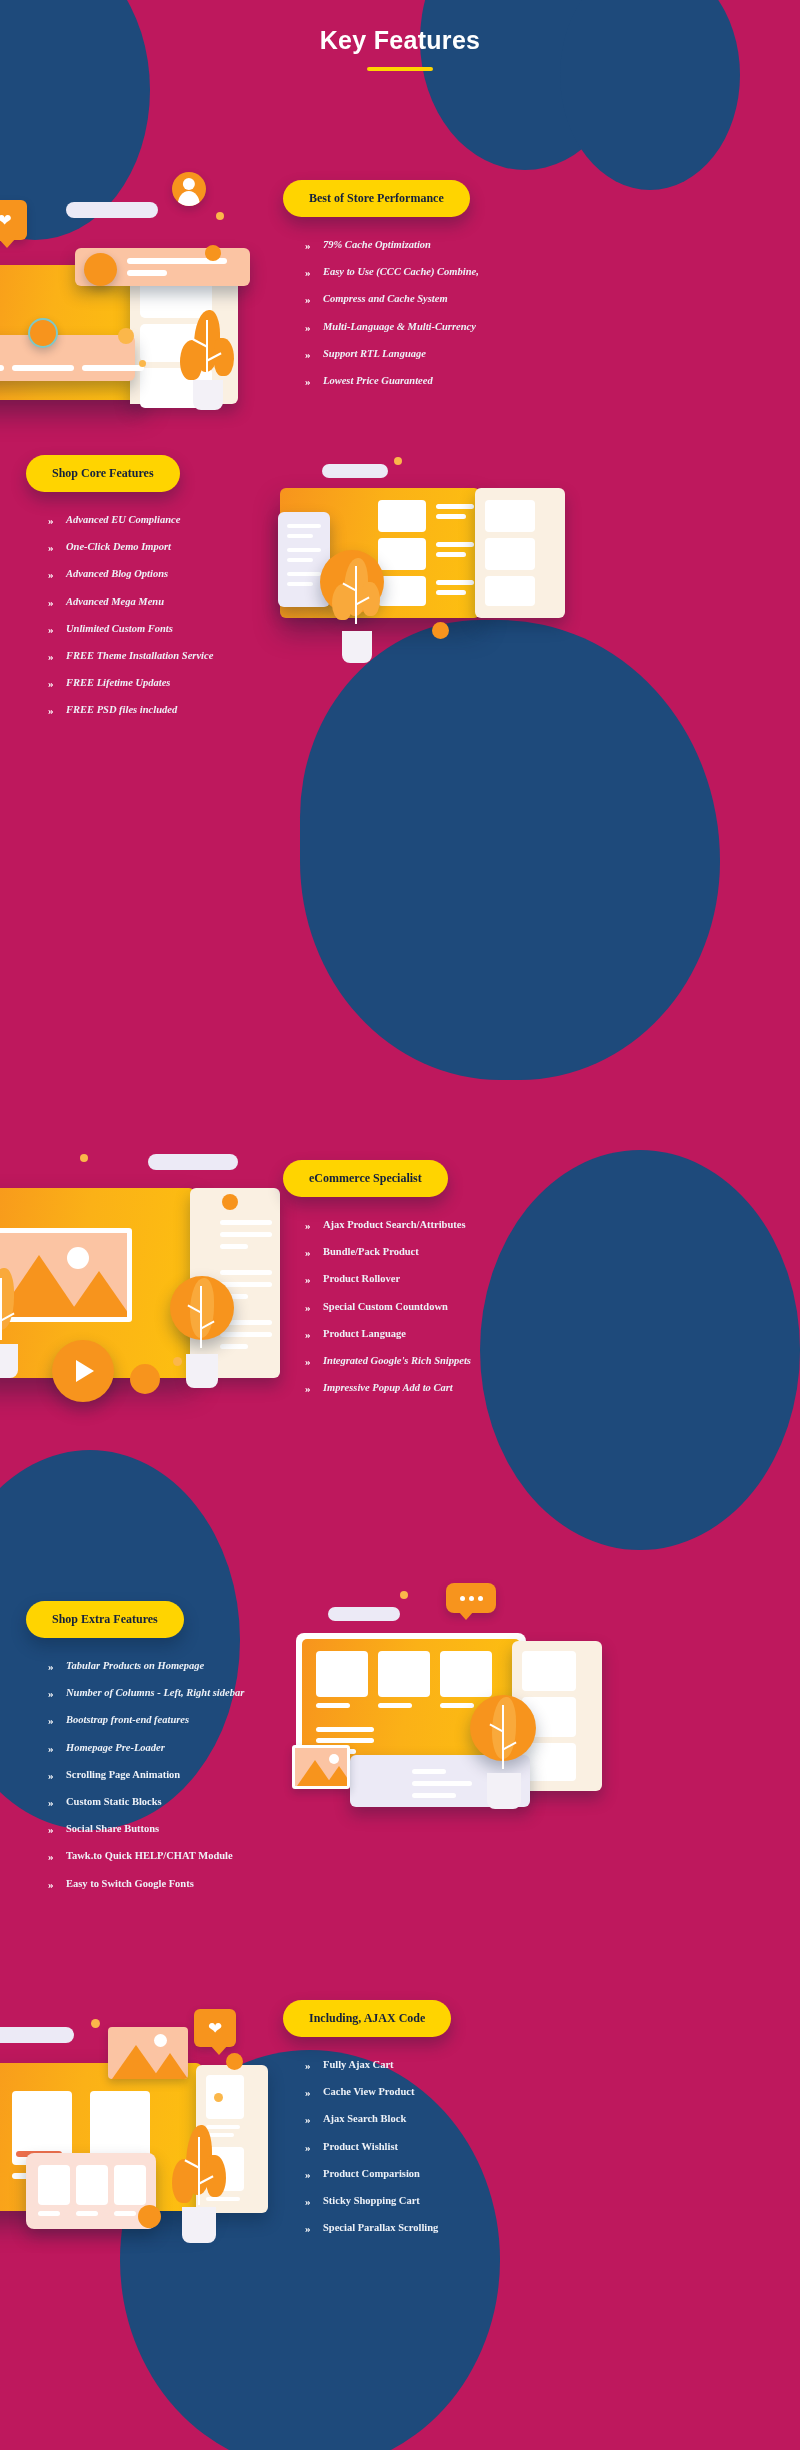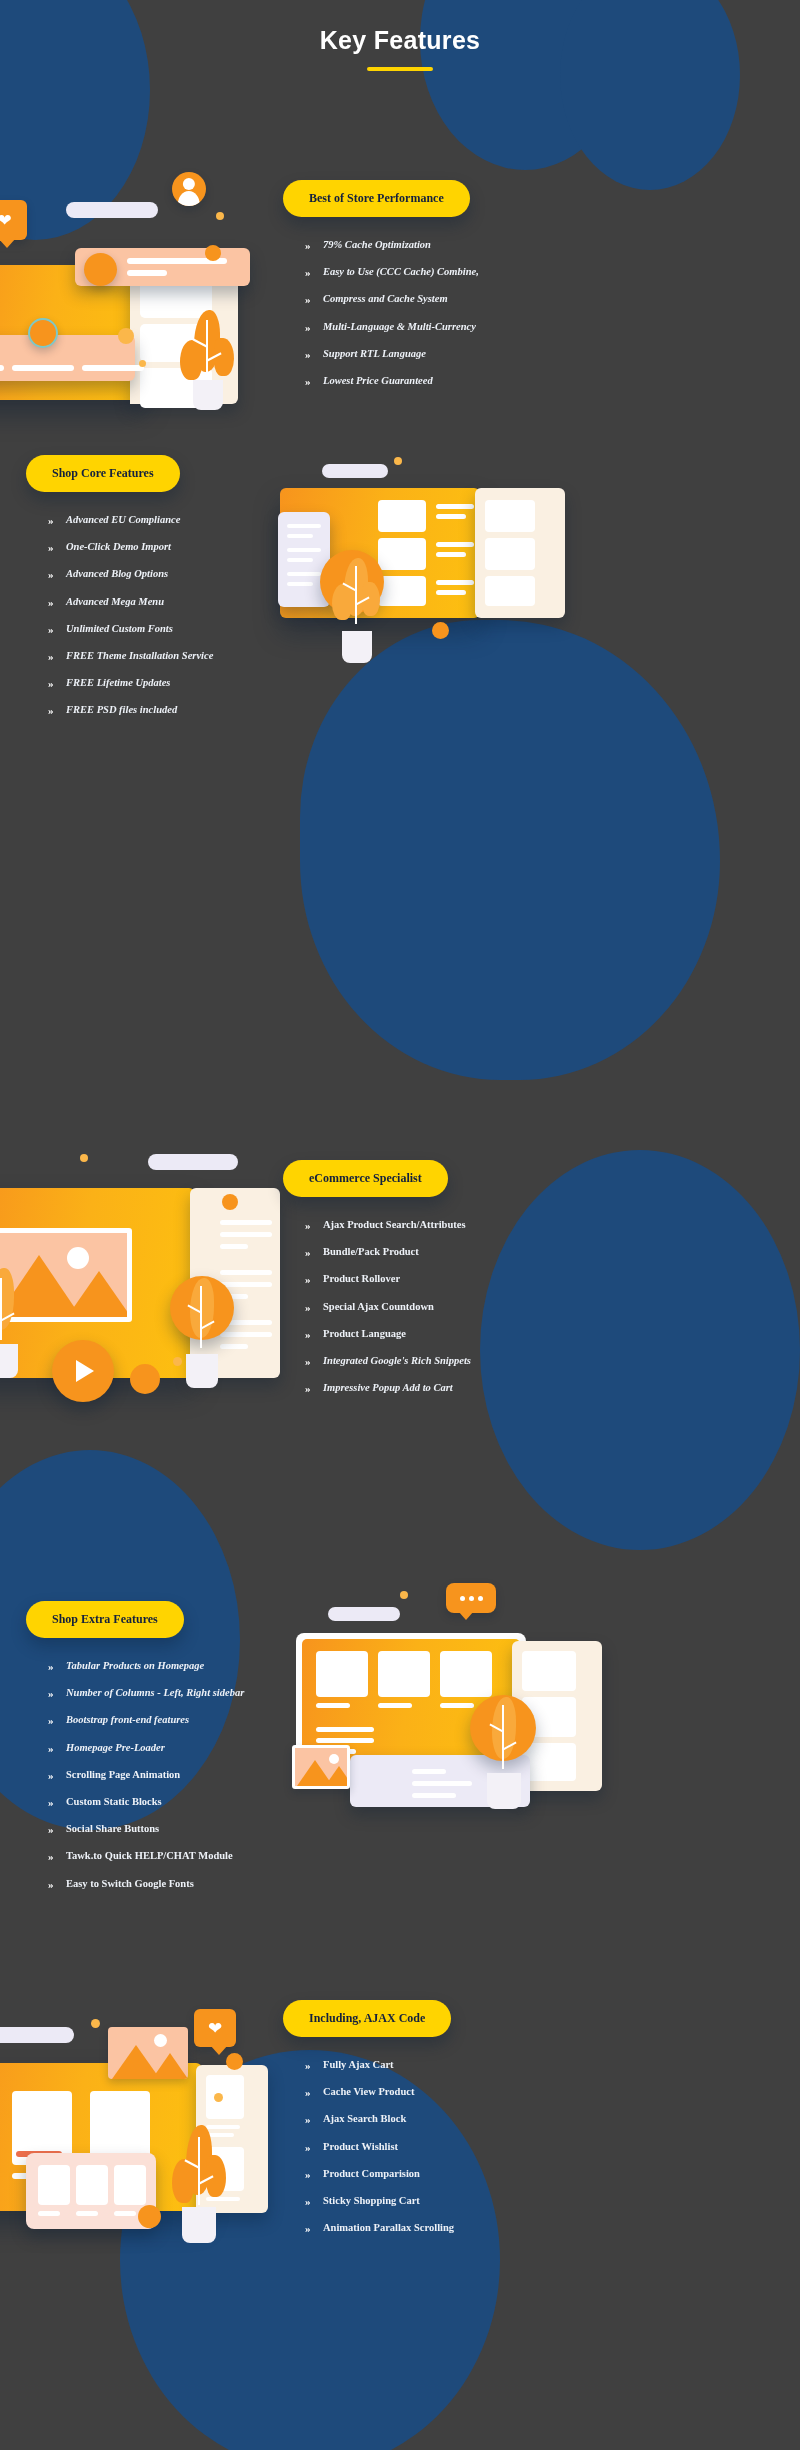--- a/index.html
+++ b/index.html
@@ -7,21 +7,21 @@
     width: 800px;
     height: 2450px;
     background: #1b4371;
     font-family: "Liberation Sans", sans-serif;
     overflow: hidden;
   }
   .page {
     position: relative;
     width: 800px;
     height: 2450px;
-    background: #404040;
+    background: #be185d;
     overflow: hidden;
   }
 
   
   .bg-blob {
     position: absolute;
     background: #1e4a7b;
     border-radius: 50%;
     pointer-events: none;
   }
@@ -388,21 +388,21 @@
       <li>
           <span class="chev">»</span>
           <span>Bundle/Pack Product</span>
         </li>
       <li>
           <span class="chev">»</span>
           <span>Product Rollover</span>
         </li>
       <li>
           <span class="chev">»</span>
-          <span>Special Ajax Countdown</span>
+          <span>Special Custom Countdown</span>
         </li>
       <li>
           <span class="chev">»</span>
           <span>Product Language</span>
         </li>
       <li style="font-style:italic;">
           <span class="chev">»</span>
           <span>Integrated Google's Rich Snippets</span>
         </li>
       <li style="font-style:italic;">
@@ -574,18 +574,18 @@
       <li>
           <span class="chev">»</span>
           <span>Product Comparision</span>
         </li>
       <li>
           <span class="chev">»</span>
           <span>Sticky Shopping Cart</span>
         </li>
       <li>
           <span class="chev">»</span>
-          <span>Animation Parallax Scrolling</span>
+          <span>Special Parallax Scrolling</span>
         </li>
     </ul>
   </div>
 
 </div>
 
 </body></html>

